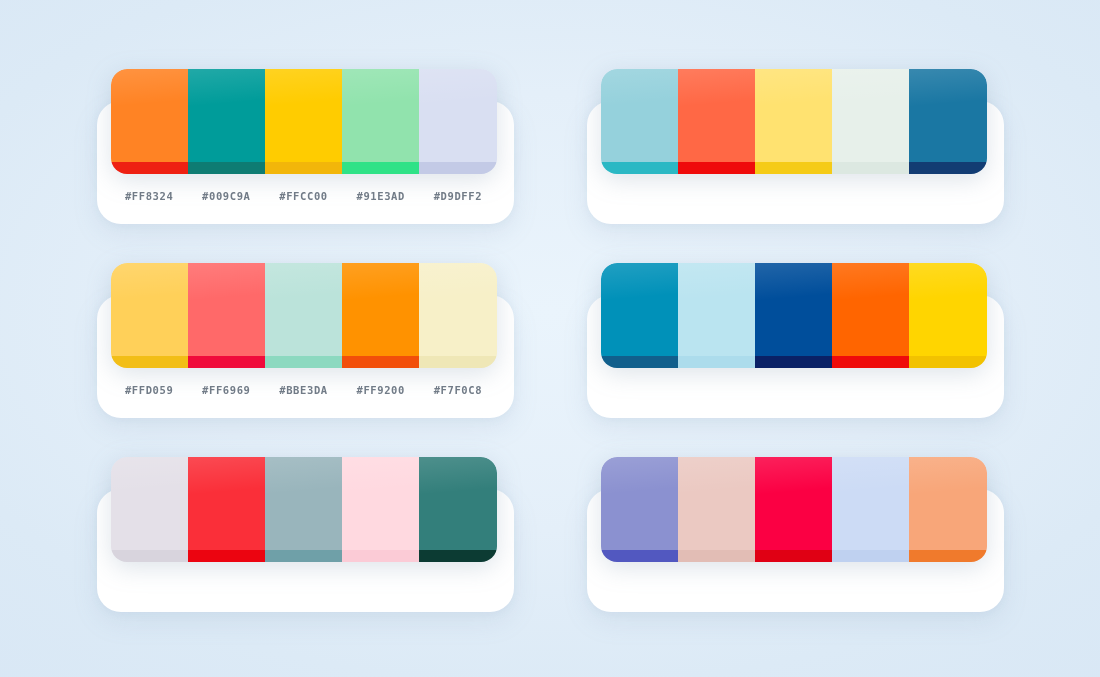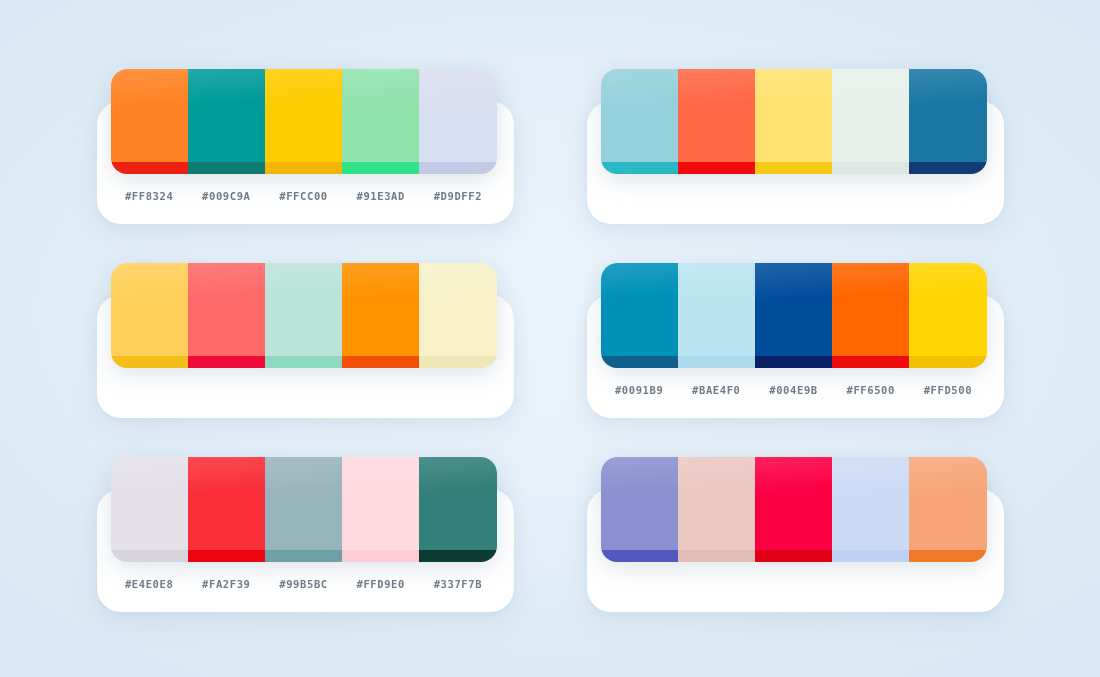--- a/index.html
+++ b/index.html
@@ -212,20 +212,27 @@
           </div>
           <div class="swatch">
             <div class="swatch-body" style="background: rgb(255, 146, 0);"></div>
             <div class="swatch-foot" style="background: rgb(242, 79, 10);"></div>
           </div>
           <div class="swatch">
             <div class="swatch-body" style="background: rgb(247, 240, 200);"></div>
             <div class="swatch-foot" style="background: rgb(239, 231, 182);"></div>
           </div>
         </div>
+        <div class="hex-row">
+          <div class="hex-label">#FFD059</div>
+          <div class="hex-label">#FF6969</div>
+          <div class="hex-label">#BBE3DA</div>
+          <div class="hex-label">#FF9200</div>
+          <div class="hex-label">#F7F0C8</div>
+        </div>
       </div>
     </div>
     <div class="palette-cell">
       <div class="palette-card">
         <div class="card-bg"></div>
         <div class="swatch-bar">
           <div class="swatch">
             <div class="swatch-body" style="background: rgb(0, 145, 185);"></div>
             <div class="swatch-foot" style="background: rgb(17, 95, 140);"></div>
           </div>
@@ -239,27 +246,20 @@
           </div>
           <div class="swatch">
             <div class="swatch-body" style="background: rgb(255, 101, 0);"></div>
             <div class="swatch-foot" style="background: rgb(239, 11, 11);"></div>
           </div>
           <div class="swatch">
             <div class="swatch-body" style="background: rgb(255, 213, 0);"></div>
             <div class="swatch-foot" style="background: rgb(242, 194, 0);"></div>
           </div>
         </div>
-        <div class="hex-row">
-          <div class="hex-label">#0091B9</div>
-          <div class="hex-label">#BAE4F0</div>
-          <div class="hex-label">#004E9B</div>
-          <div class="hex-label">#FF6500</div>
-          <div class="hex-label">#FFD500</div>
-        </div>
       </div>
     </div>
     <div class="palette-cell">
       <div class="palette-card">
         <div class="card-bg"></div>
         <div class="swatch-bar">
           <div class="swatch">
             <div class="swatch-body" style="background: rgb(228, 224, 232);"></div>
             <div class="swatch-foot" style="background: rgb(216, 212, 221);"></div>
           </div>
@@ -273,27 +273,20 @@
           </div>
           <div class="swatch">
             <div class="swatch-body" style="background: rgb(255, 217, 224);"></div>
             <div class="swatch-foot" style="background: rgb(251, 203, 214);"></div>
           </div>
           <div class="swatch">
             <div class="swatch-body" style="background: rgb(51, 127, 123);"></div>
             <div class="swatch-foot" style="background: rgb(12, 59, 51);"></div>
           </div>
         </div>
-        <div class="hex-row">
-          <div class="hex-label">#E4E0E8</div>
-          <div class="hex-label">#FA2F39</div>
-          <div class="hex-label">#99B5BC</div>
-          <div class="hex-label">#FFD9E0</div>
-          <div class="hex-label">#337F7B</div>
-        </div>
       </div>
     </div>
     <div class="palette-cell">
       <div class="palette-card">
         <div class="card-bg"></div>
         <div class="swatch-bar">
           <div class="swatch">
             <div class="swatch-body" style="background: rgb(139, 145, 208);"></div>
             <div class="swatch-foot" style="background: rgb(82, 88, 192);"></div>
           </div>

